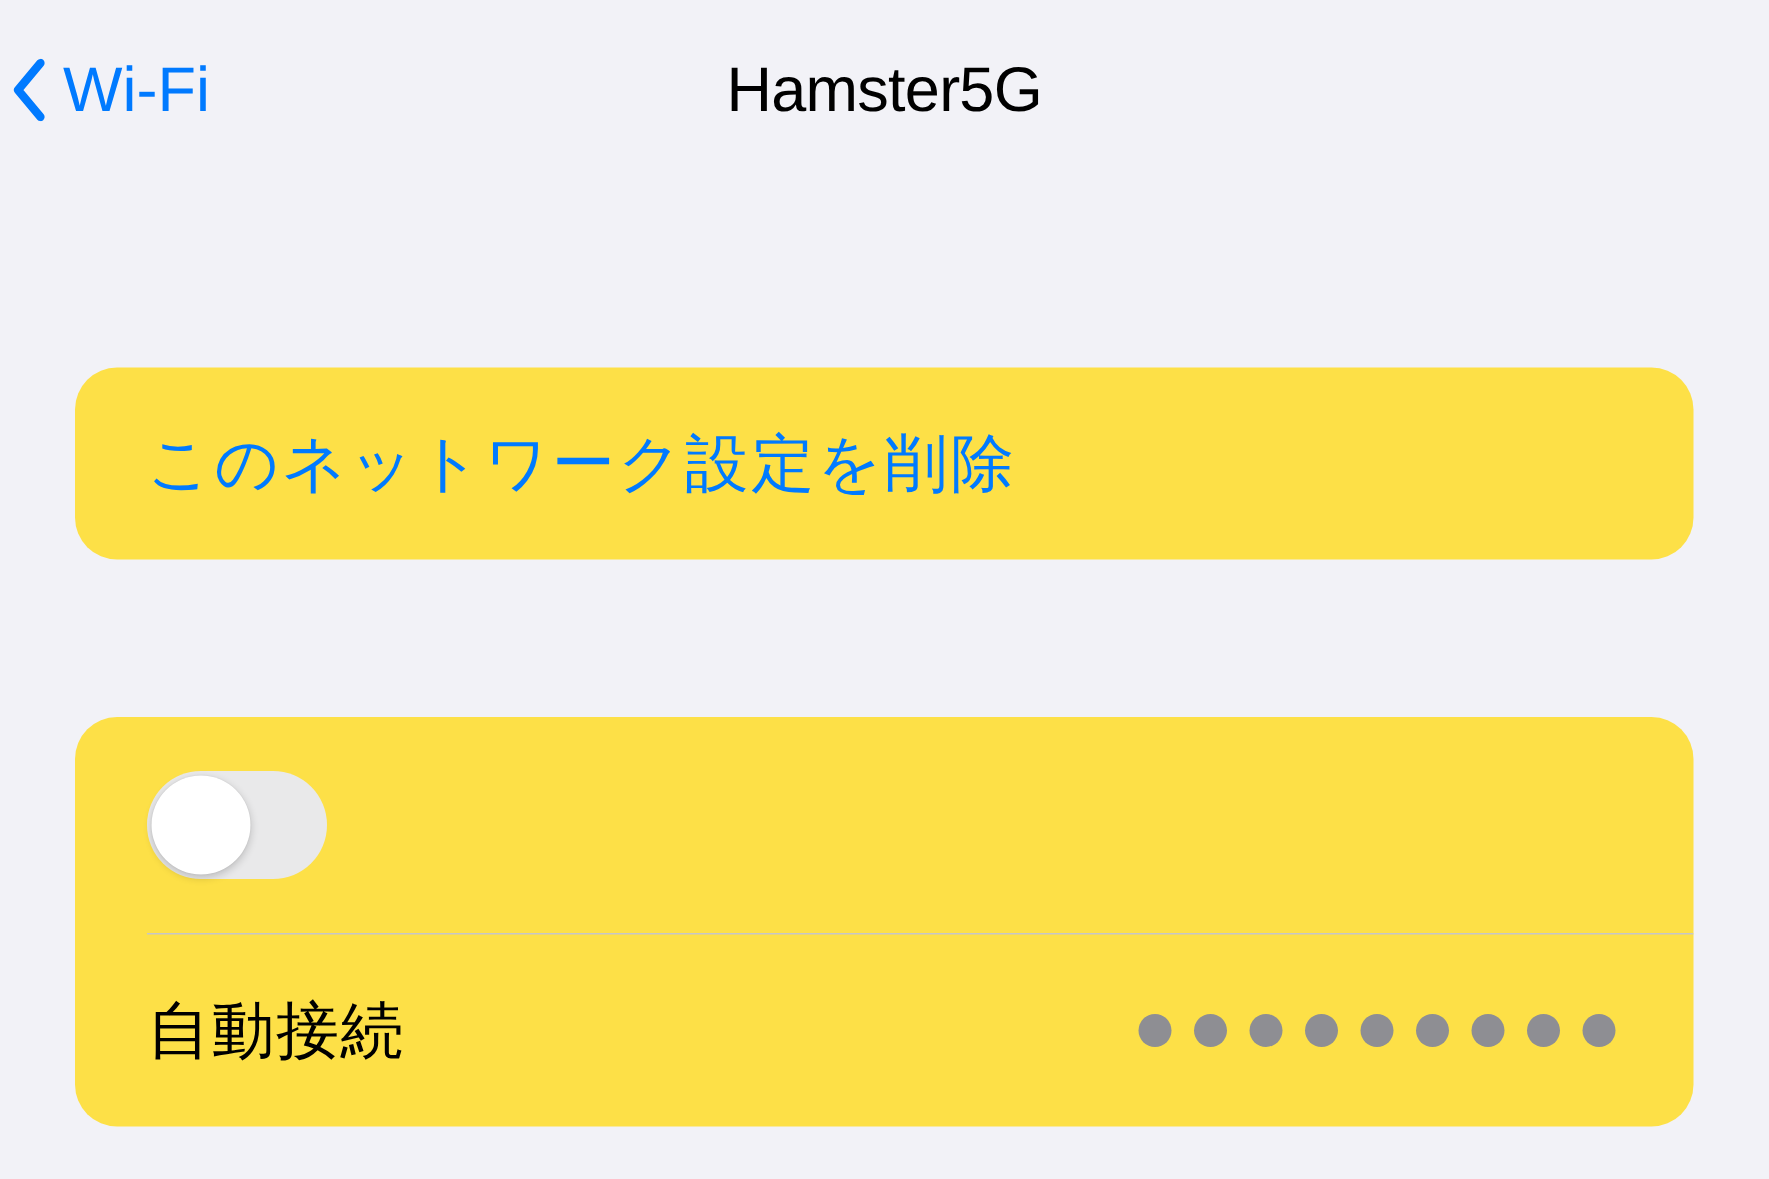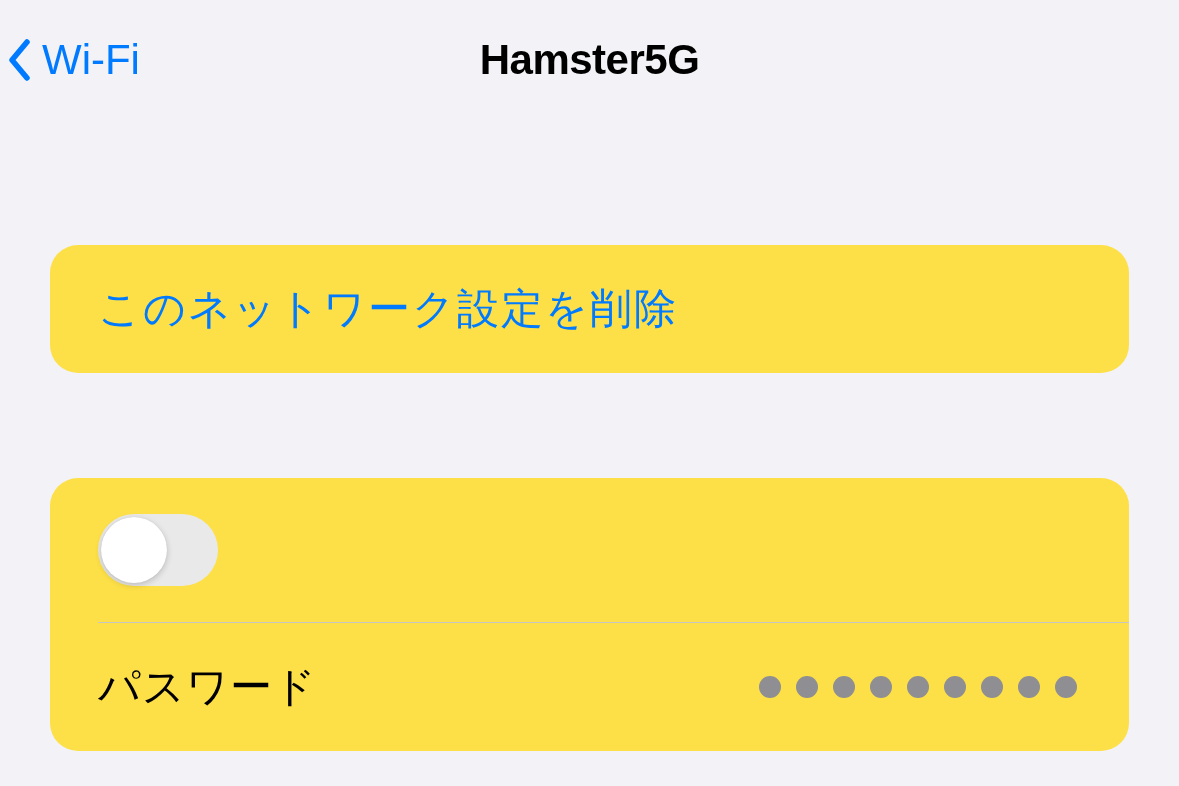--- a/index.html
+++ b/index.html
@@ -41,21 +41,21 @@
       height: 42px;
     }
     .back-label {
       font-weight: 400;
     }
     .nav-title {
       position: absolute;
       left: 50%;
       transform: translateX(-50%);
       font-size: 42px;
-      font-weight: 700;
+      font-weight: 400;
       color: #000;
       letter-spacing: -0.5px;
     }
     .content {
       padding: 0 50px;
     }
     .spacer-large {
       height: 125px;
     }
     .spacer-medium {
@@ -145,21 +145,21 @@
   <div class="spacer-medium"></div>
 
   <div class="card">
     <div class="row">
       <div class="toggle">
         <div class="toggle-knob"></div>
       </div>
     </div>
     <div class="row-divider"></div>
     <div class="row">
-      <span class="row-label">パスワード</span>
+      <span class="row-label">自動接続</span>
       <div class="password-dots" id="password-dots">
           <div class="dot"></div>
           <div class="dot"></div>
           <div class="dot"></div>
           <div class="dot"></div>
           <div class="dot"></div>
           <div class="dot"></div>
           <div class="dot"></div>
           <div class="dot"></div>
           <div class="dot"></div>

